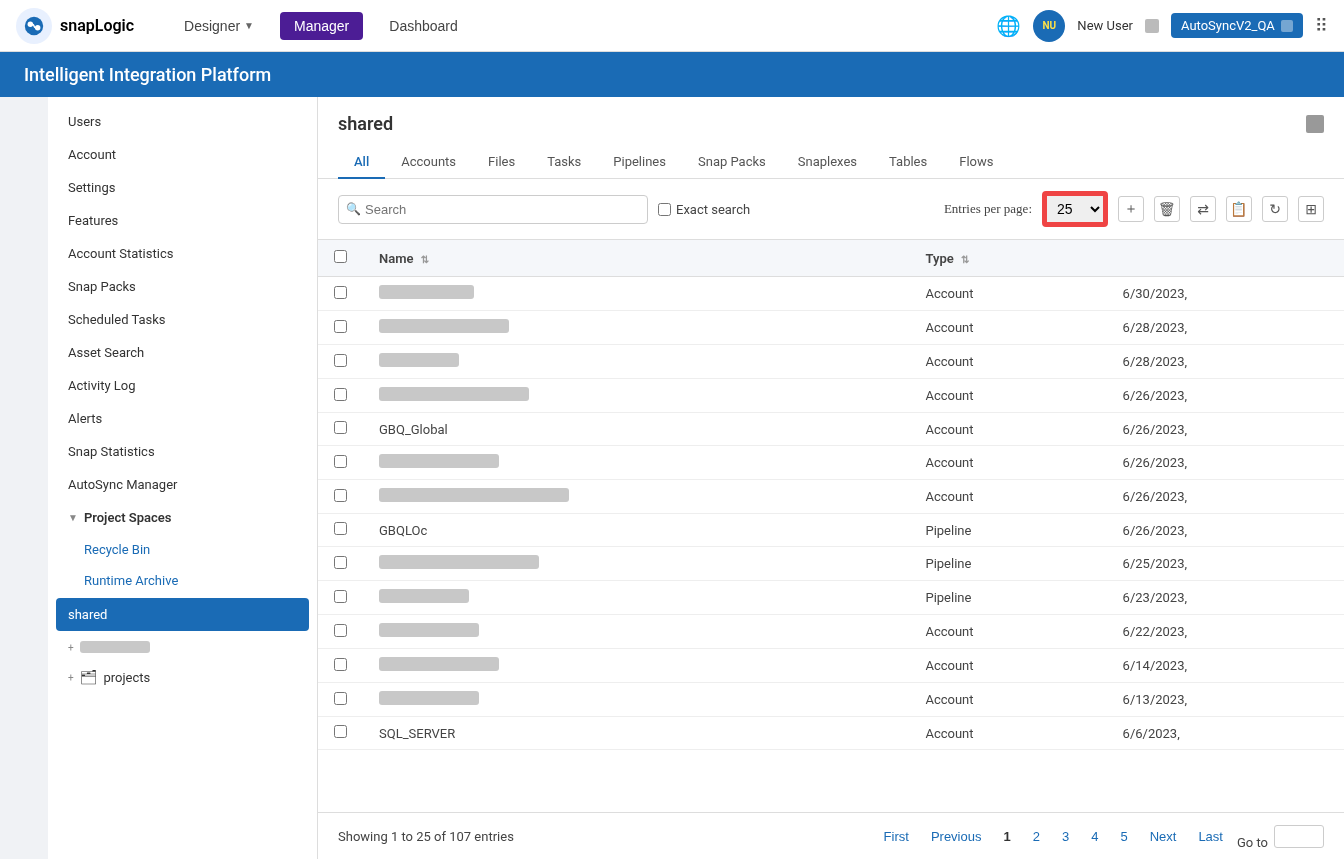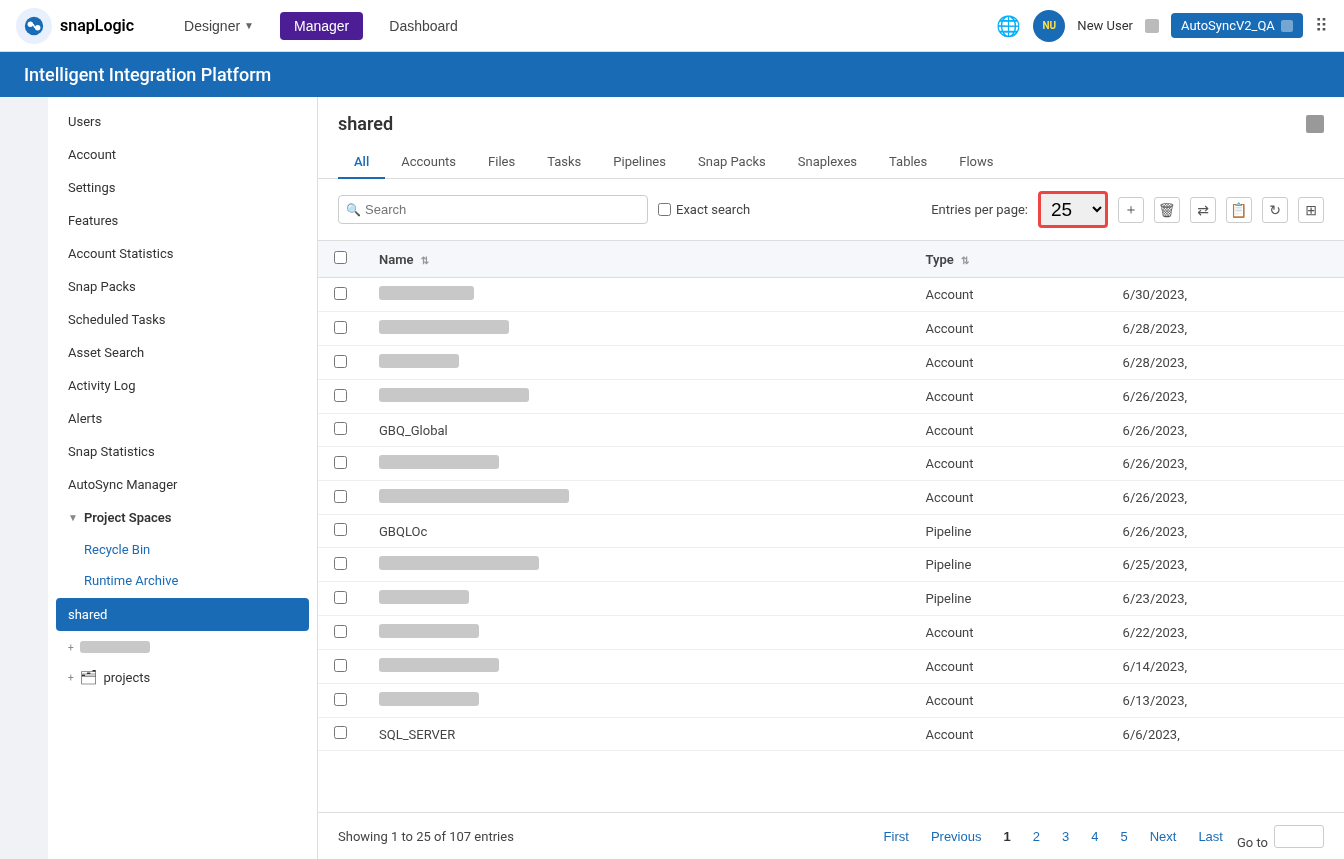--- a/index.html
+++ b/index.html
@@ -181,26 +181,26 @@
       padding: 6px 8px 6px 26px;
       border: 1px solid #ccc;
       border-radius: 4px;
       font-size: 13px;
       outline: none;
     }
     .exact-label {
       display: flex; align-items: center; gap: 5px;
       font-size: 13px; color: #444; cursor: pointer;
     }
-    .entries-label { margin-left: auto; font-size: 13px; color: #444; }
+    .entries-label { margin-left: auto; font-size: 13px; color: #444; font-family: Liberation Serif, serif; }
     .entries-select {
       padding: 4px 6px;
-      border: 3px solid #ef4444;
+      border: 5px solid #ef4444;
       border-radius: 4px;
-      font-size: 19px;
+      font-size: 14px;
     }
     .icon-btn {
       width: 26px; height: 26px;
       display: flex; align-items: center; justify-content: center;
       border: 1px solid #ccc;
       border-radius: 3px;
       cursor: pointer;
       font-size: 14px;
       background: #fff;
       color: #555;

